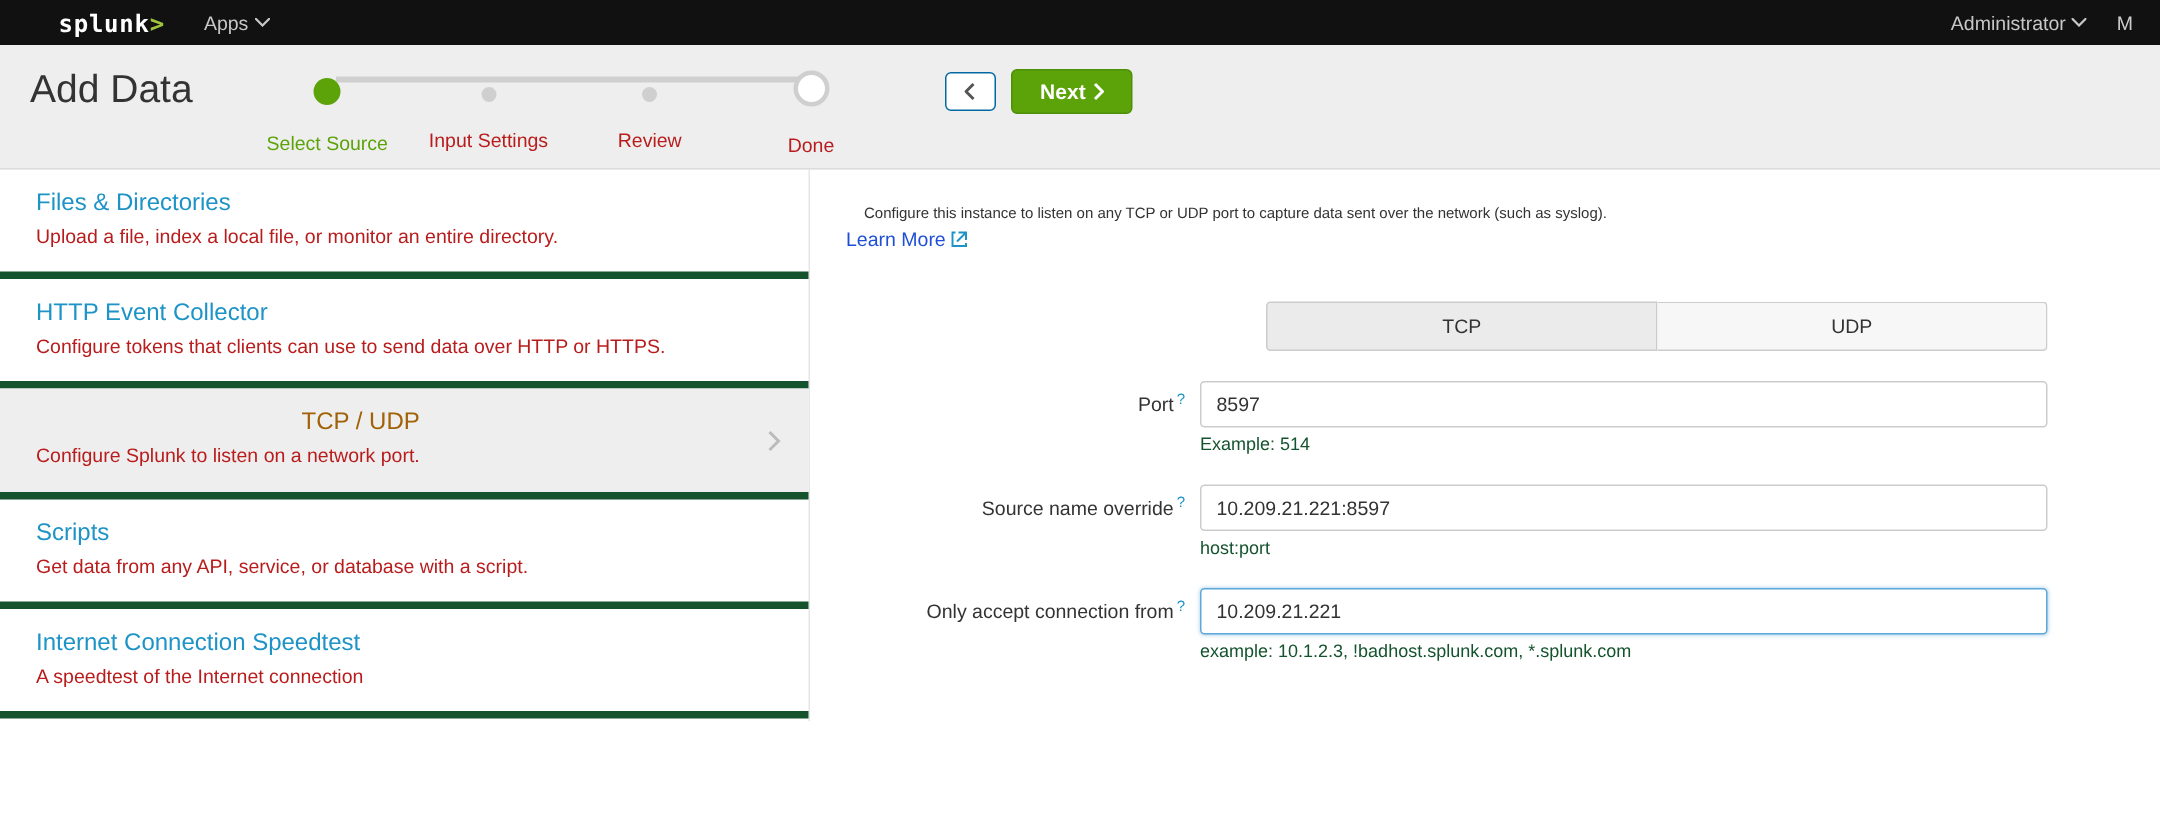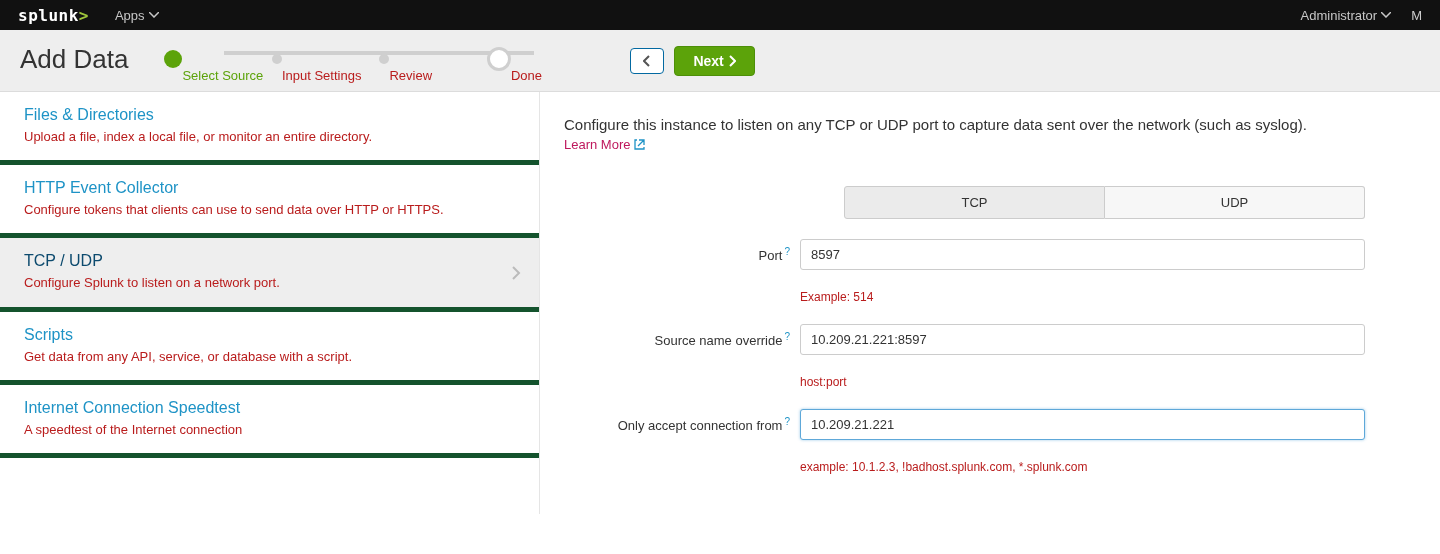--- a/index.html
+++ b/index.html
@@ -1,68 +1,68 @@
 <!DOCTYPE html>
 <html><head>
 <meta charset="utf-8">
 <style>
   * { box-sizing: border-box; margin: 0; padding: 0; }
   body { font-family: "Helvetica Neue", Helvetica, Arial, sans-serif; font-size: 13px; color: #333; background: #fff; }
   .topnav { background: #111; color: #ccc; height: 30px; display: flex; align-items: center; padding: 0 18px; justify-content: space-between; }
-  .topnav-left { display: flex; align-items: center; gap: 26px; }
+  .topnav-left { display: flex; align-items: center; gap: 26px; margin-left: 21px; }
   .logo { font-family: monospace; color: #fff; font-size: 16px; font-weight: bold; letter-spacing: 0.5px; }
   .logo .gt { color: #9fc63b; }
   .apps, .admin { color: #c7c7c7; font-size: 13px; display: flex; align-items: center; gap: 4px; cursor: pointer; }
   .topnav-right { display: flex; align-items: center; gap: 20px; }
 
   .headerbar { background: #eee; border-bottom: 1px solid #dcdcdc; padding: 14px 20px 8px; display: flex; align-items: flex-start; gap: 36px; }
   .page-title { font-size: 26px; font-weight: 300; color: #333; white-space: nowrap; }
 
   .wizard { display: flex; align-items: flex-start; gap: 4px; position: relative; padding-top: 6px; }
   .wizard-track { display: flex; align-items: center; }
-  .step { display: flex; flex-direction: row; width: 120px; position: relative; }
+  .step { display: flex; flex-direction: column; align-items: center; width: 120px; position: relative; }
   .step .dot { width: 18px; height: 18px; border-radius: 50%; background: #cfcfcf; position: relative; z-index: 2; }
   .step.active .dot { background: #5ca30a; }
   .step.done-open .dot { background: #fff; border: 3px solid #cfcfcf; width: 24px; height: 24px; margin-top: -3px; }
   .step .lbl { margin-top: 18px; font-size: 13px; color: #b91c1c; }
   .step.active .lbl { color: #5ca30a; }
   .bar { height: 4px; background: #cfcfcf; position: absolute; top: 7px; left: 60px; right: 60px; z-index: 1; }
   .bar-fill { height: 4px; background: #5ca30a; width: 0; }
 
   .nav-btns { display: flex; gap: 10px; align-items: center; margin-top: 2px; }
   .btn { border: 1px solid #0369a1; background: #fff; border-radius: 4px; padding: 6px 12px; font-size: 14px; cursor: pointer; display: inline-flex; align-items: center; }
   .btn-back { color: #555; }
   .btn-next { background: #5ca30a; border-color: #4d8f08; color: #fff; font-weight: 600; padding: 6px 18px; }
 
   .body { display: flex; }
   .left { width: 540px; border-right: 1px solid #e5e5e5; }
   .source-item { padding: 14px 18px 14px 24px; border-bottom: 5px solid #14532d; }
   .source-item.active { background: #eeeeee; display: flex; justify-content: space-between; align-items: center; }
   .source-item .title { font-size: 16px; color: #1e93c6; margin-bottom: 4px; font-weight: 400; }
-  .source-item.active .title { color: #0c4a6e; }
+  .source-item.active .title { color: #a16207; text-align: right; }
   .source-item .desc { font-size: 13px; color: #b91c1c; line-height: 1.4; }
   .chev-right { color: #bbb; }
 
   .right { flex: 1; padding: 24px 40px 20px 24px; }
-  .intro { font-size: 15px; color: #333; margin-bottom: 4px; }
-  .learn-more { color: #be185d; font-size: 13px; display: inline-flex; align-items: center; gap: 4px; cursor: pointer; }
+  .intro { font-size: 10px; color: #333; margin-bottom: 4px; margin-left: 12px; }
+  .learn-more { color: #1d4ed8; font-size: 13px; display: inline-flex; align-items: center; gap: 4px; cursor: pointer; }
 
   .form { margin-top: 34px; }
   .form-row { display: flex; align-items: flex-start; margin-bottom: 20px; }
   .form-label { width: 236px; text-align: right; padding-right: 10px; padding-top: 7px; font-size: 13px; color: #333; position: relative; }
   .help-q { color: #1e93c6; font-size: 10px; vertical-align: super; margin-left: 2px; cursor: pointer; }
   .form-ctrl { flex: 1; max-width: 565px; }
   .seg { display: flex; width: 100%; }
   .seg button { flex: 1; border: 1px solid #ccc; background: #f7f7f7; padding: 8px 0; font-size: 13px; color: #333; cursor: pointer; }
   .seg button:first-child { border-radius: 3px 0 0 3px; }
   .seg button:last-child { border-radius: 0 3px 3px 0; border-left: none; }
   .seg button.active { background: #ebebeb; margin-left: 44px; }
   input.text { width: 100%; border: 1px solid #ccc; border-radius: 3px; padding: 7px 10px; font-size: 13px; color: #333; }
   input.text.focus { border-color: #5ea8d9; box-shadow: 0 0 3px rgba(94,168,217,0.6); outline: none; }
-  .hint { font-size: 12px; color: #b91c1c; margin-top: 20px; }
+  .hint { font-size: 12px; color: #14532d; margin-top: 4px; }
 
   svg { display: inline-block; vertical-align: middle; }
 </style>
 </head>
 <body>
 
 <div class="topnav">
   <div class="topnav-left">
     <div class="logo">
       <span>splunk</span><span class="gt">&gt;</span>

